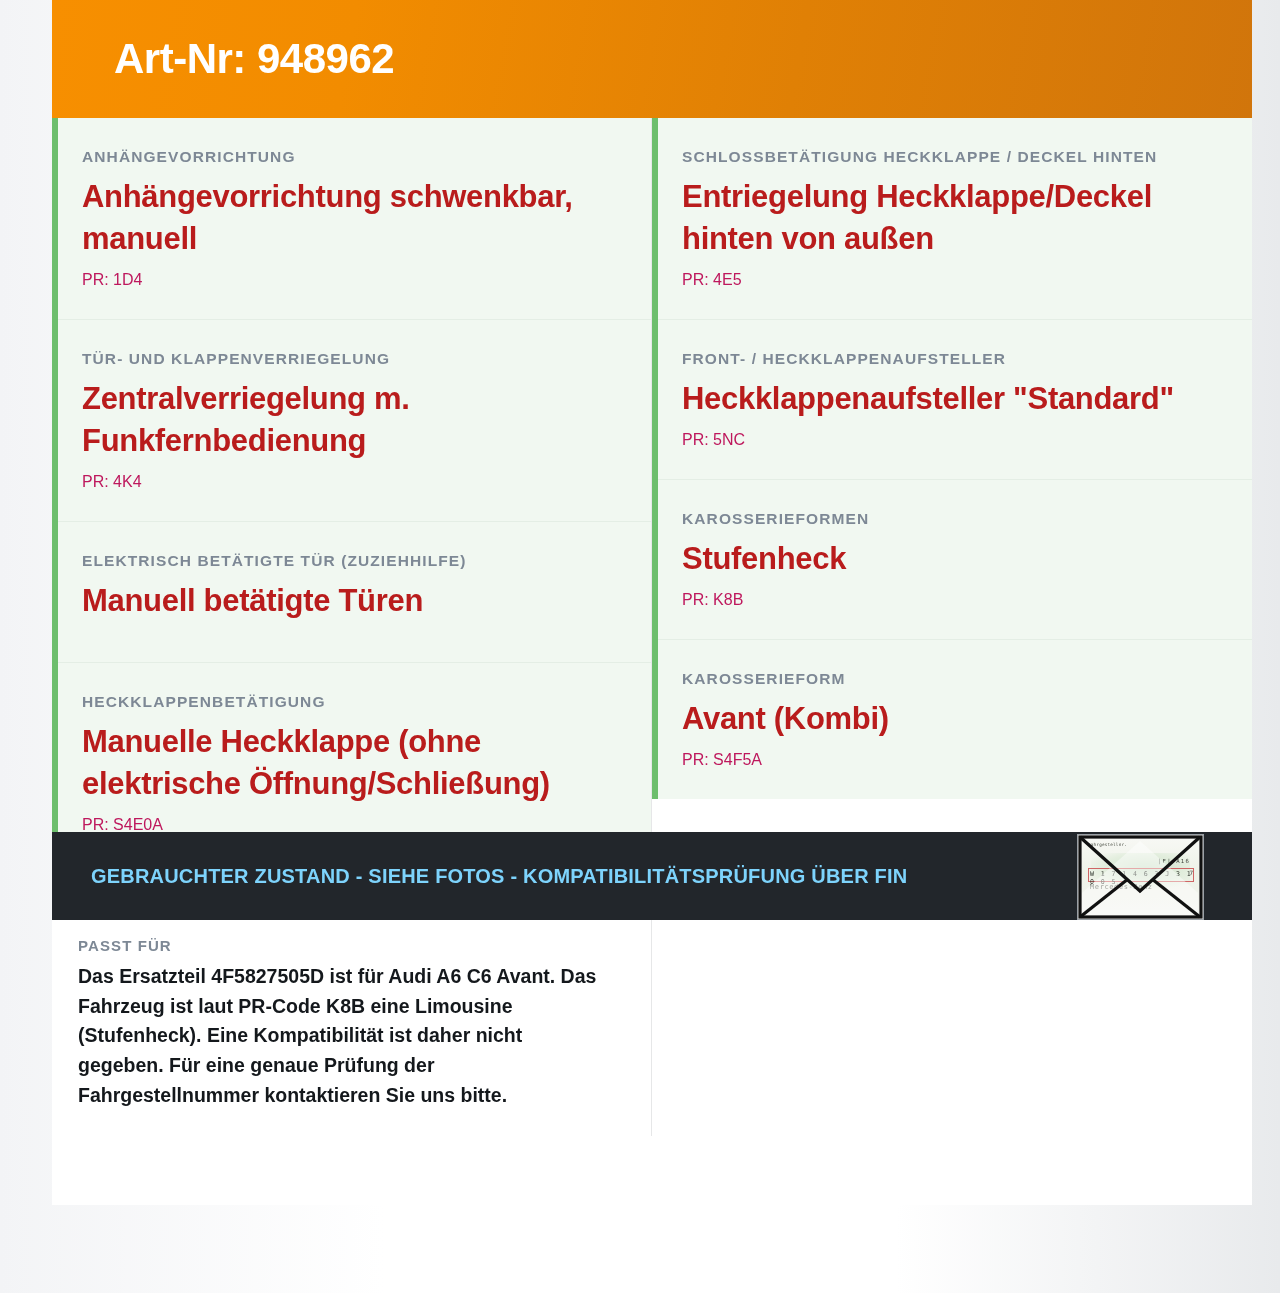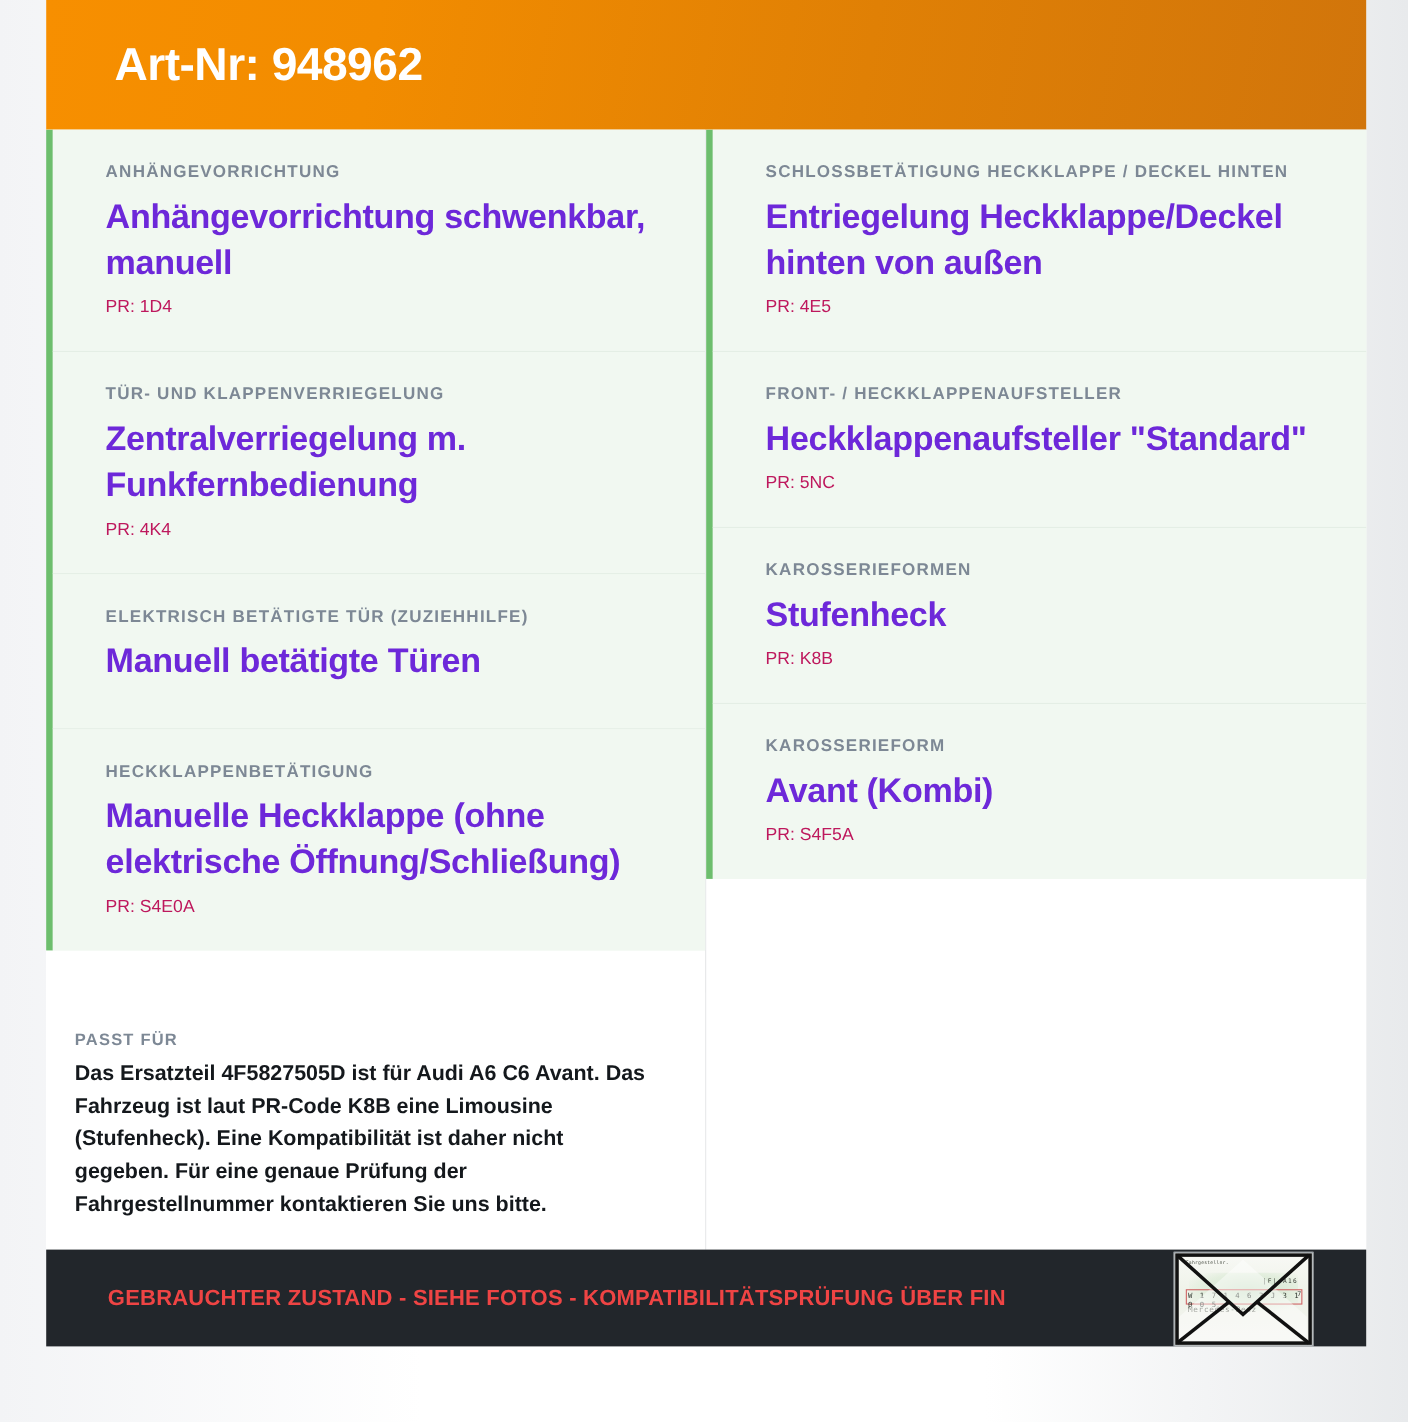--- a/index.html
+++ b/index.html
@@ -10,24 +10,24 @@
     width: 1280px;
     height: 1293px;
     overflow: hidden;
     background: linear-gradient(to right, #f3f4f6 0%, #ffffff 30%, #ffffff 70%, #e8eaec 100%);
     font-family: "Liberation Sans", sans-serif;
     -webkit-font-smoothing: antialiased;
   }
 
   .page {
     position: absolute;
-    left: 42px;
+    left: 52px;
     top: 0;
     width: 1200px;
-    height: 1224px;
+    height: 920px;
     background: #ffffff;
   }
 
   
   .header {
     height: 118px;
     background: linear-gradient(100deg, #f78f00 0%, #f28c00 25%, #e08005 62%, #d1750b 100%);
     display: flex;
     align-items: center;
   }
@@ -57,39 +57,39 @@
 
   .card-stack {
     background: #f1f8f1;
     border-left: 6px solid #6dbe6d;
   }
   .col-right .card-stack {
     border-left: 6px solid #6dbe6d;
   }
 
   .card {
-    padding: 30px 44px 30px 48px;
+    padding: 30px 44px 30px 24px;
     border-bottom: 1px solid #e4eee5;
     background: #f1f8f1;
   }
   .card:last-child {
     border-bottom: none;
   }
 
   .card-label {
     color: #7d8895;
     font-size: 15.5px;
     font-weight: bold;
     letter-spacing: 1.1px;
     text-transform: uppercase;
     line-height: 1.2;
     margin-bottom: 9px;
   }
   .card-title {
-    color: #6d28d9;
+    color: #b91c1c;
     font-size: 31px;
     font-weight: bold;
     line-height: 1.36;
     letter-spacing: -0.3px;
     margin: 0 0 10px 0;
   }
   .card-pr {
     color: #be185d;
     font-size: 16px;
     line-height: 1.2;
@@ -122,25 +122,25 @@
     position: absolute;
     left: 0;
     bottom: 0;
     width: 1200px;
     height: 88px;
     background: #22262b;
     display: flex;
     align-items: center;
   }
   .footer-text {
-    color: #ef4444;
+    color: #7dd3fc;
     font-size: 20px;
     font-weight: bold;
     letter-spacing: 0.2px;
-    padding-left: 56px;
+    padding-left: 39px;
     text-transform: uppercase;
   }
   .footer-thumb {
     position: absolute;
     right: 48px;
     top: 2px;
     width: 125px;
     height: 84px;
     background: #f4f3ef;
     border: 1px solid #9aa0a6;

